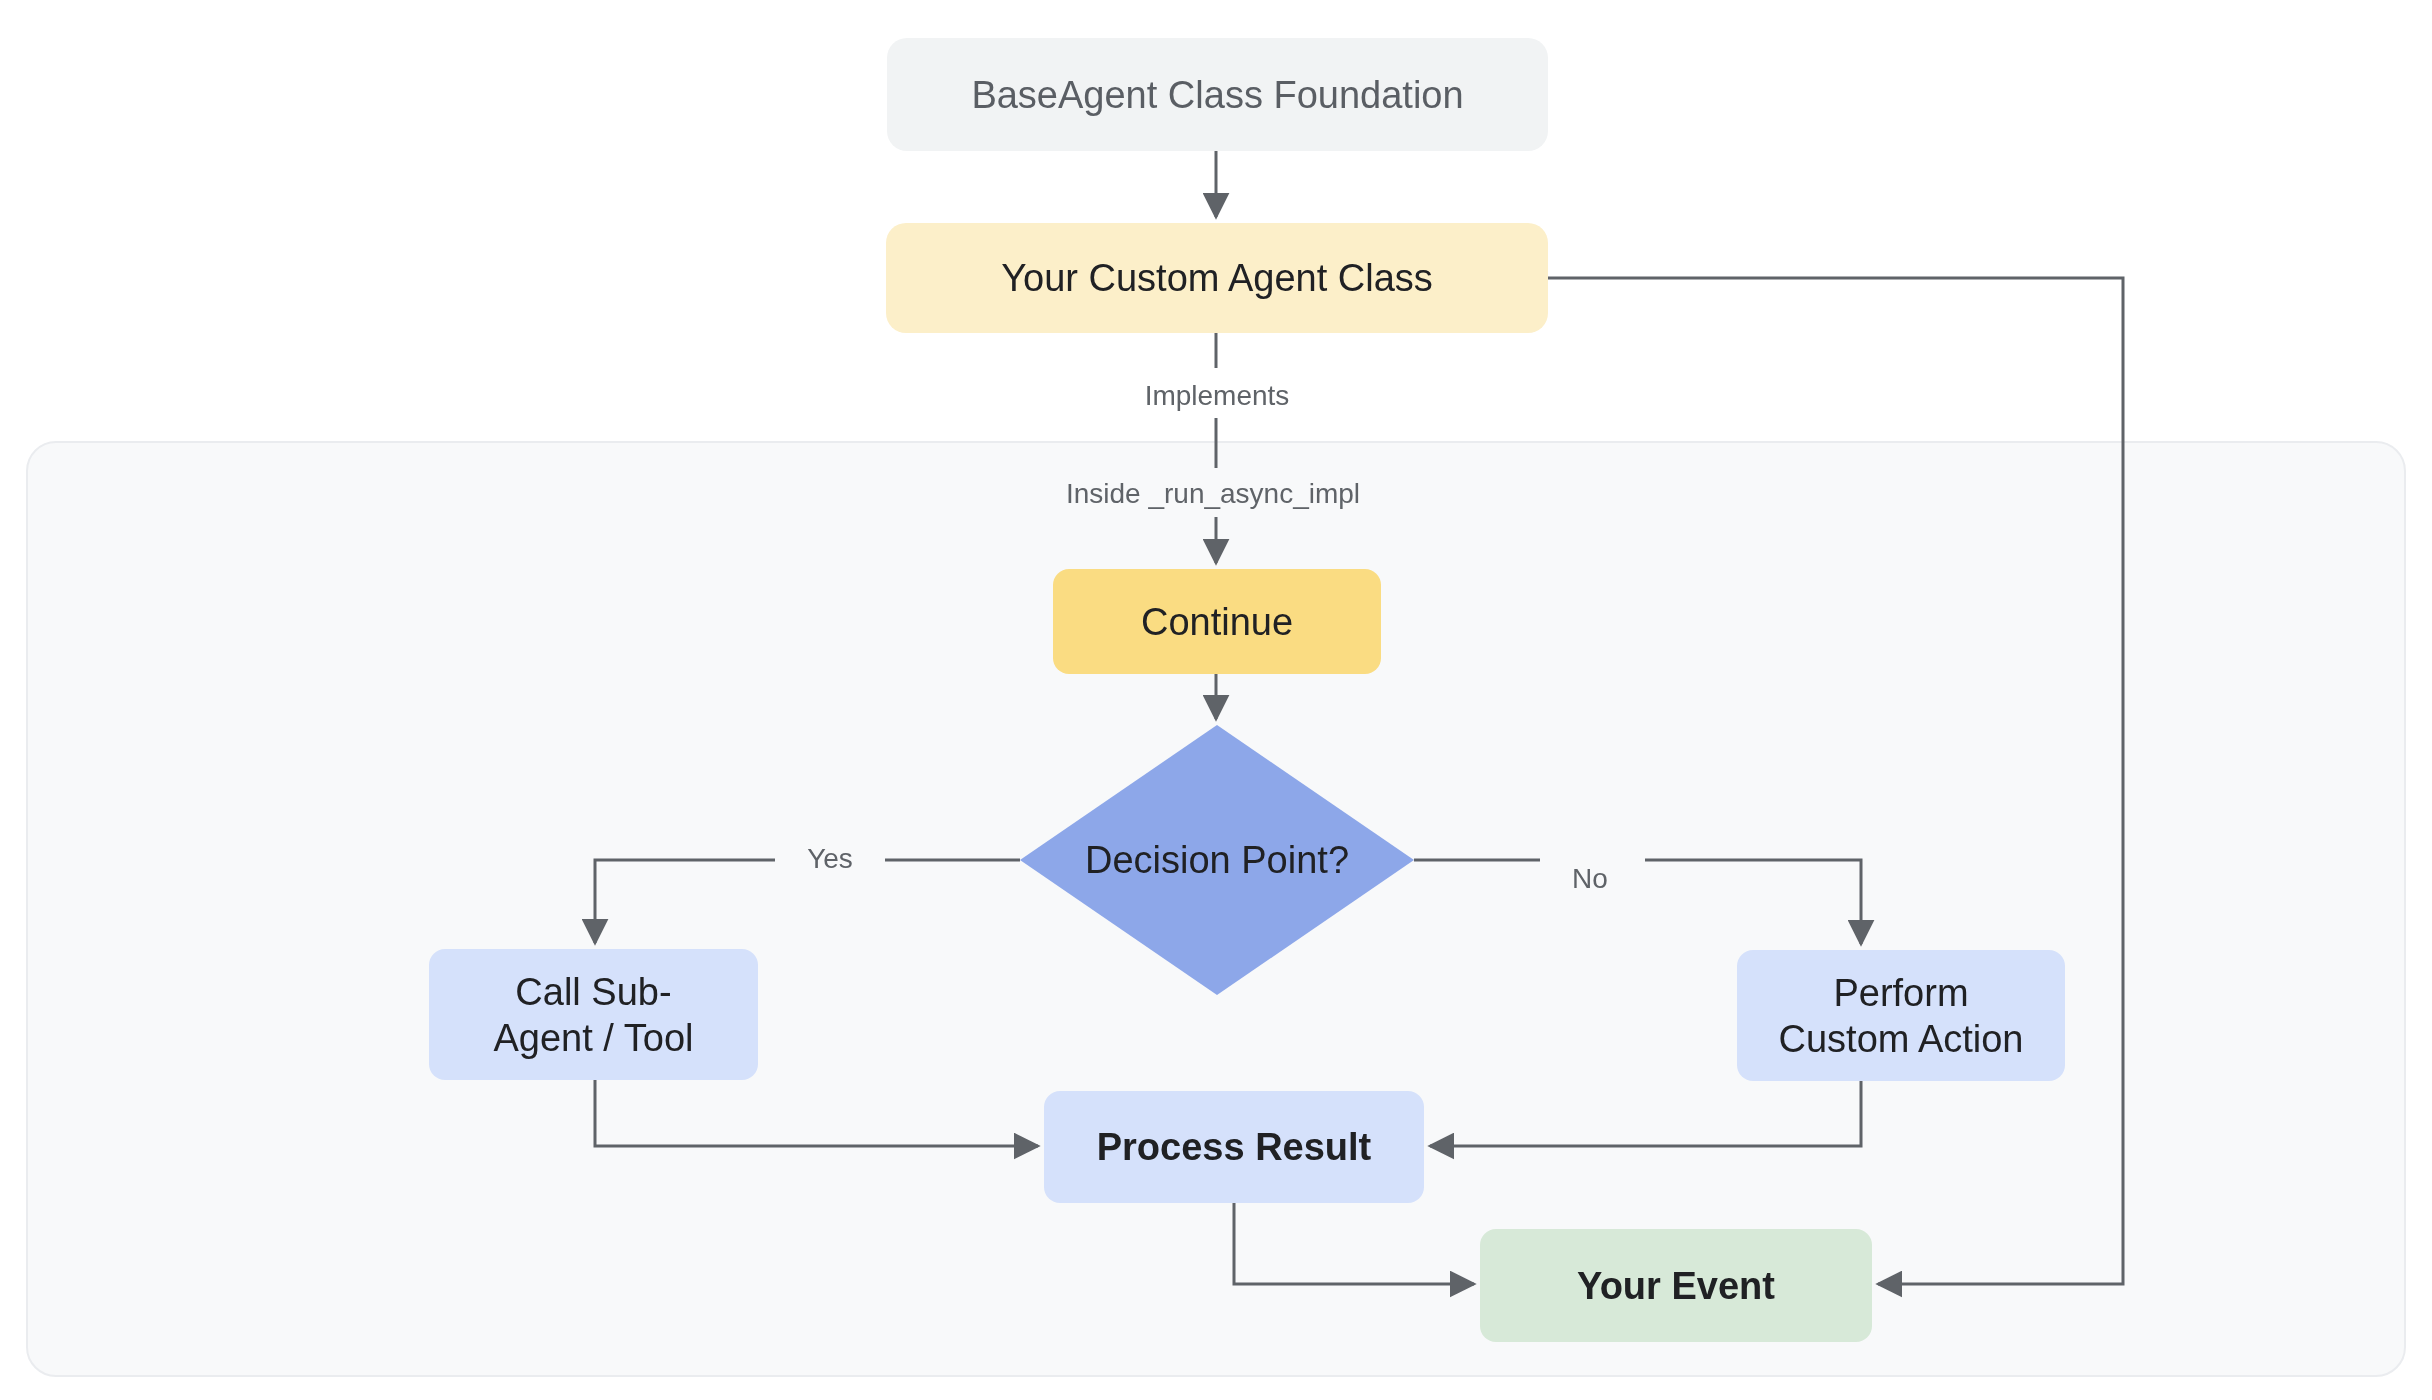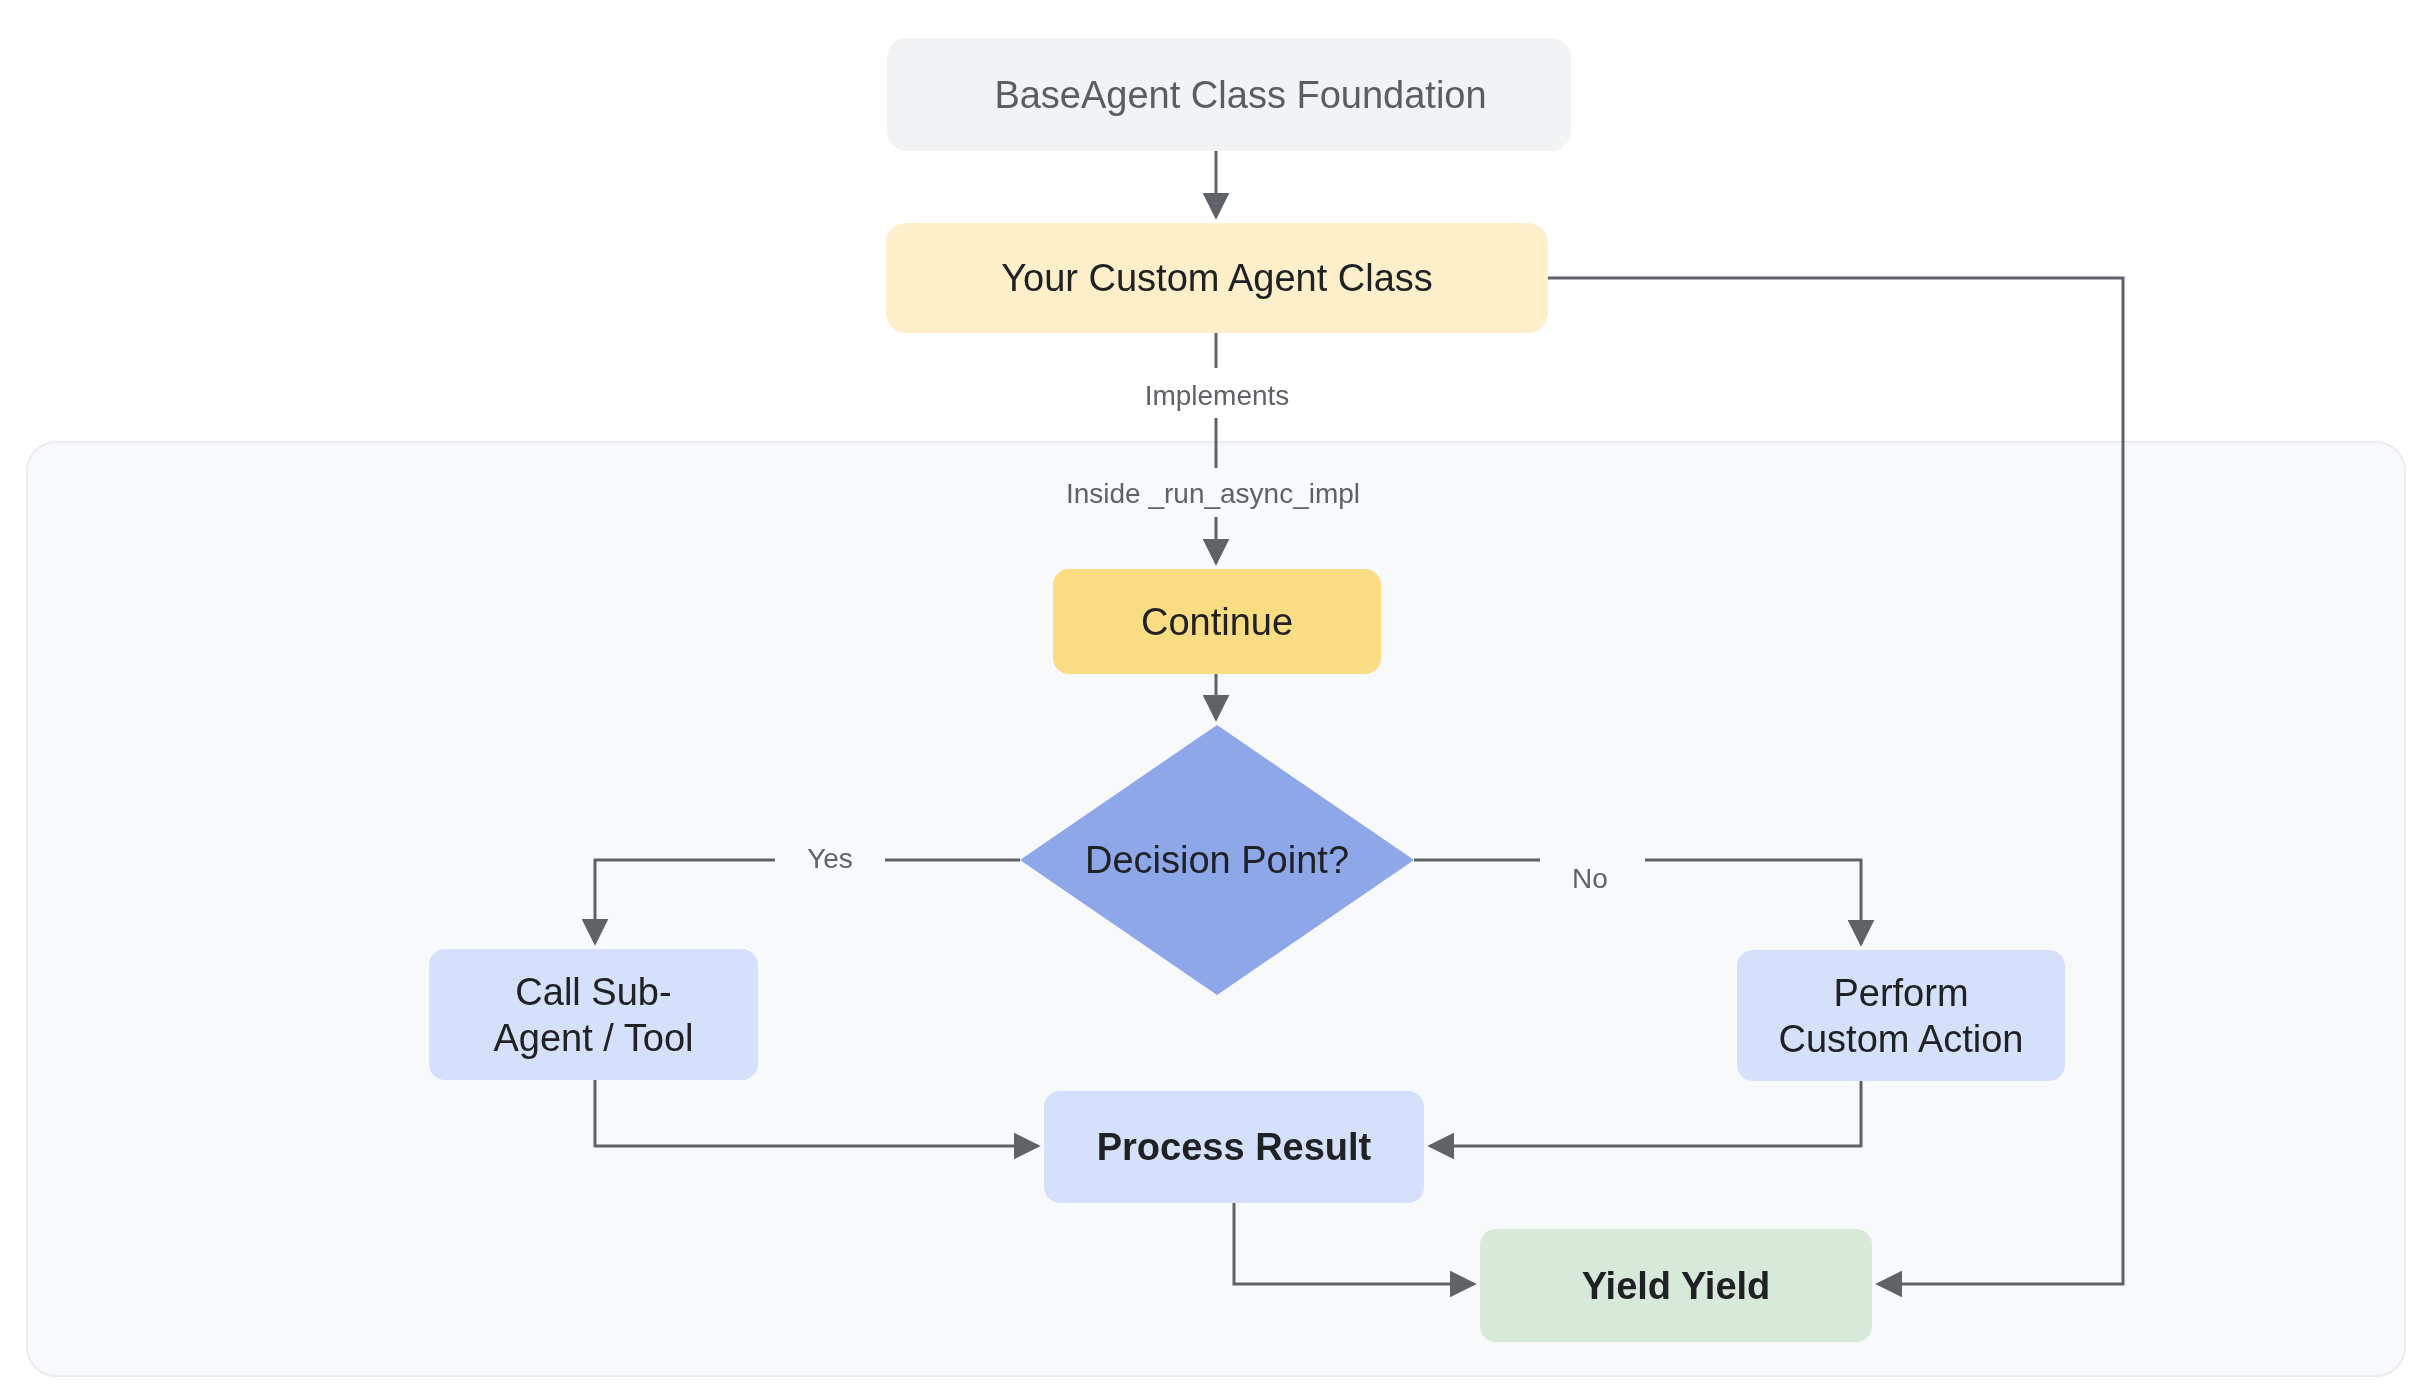--- a/index.html
+++ b/index.html
@@ -17,21 +17,21 @@
   svg.wires { position:absolute; left:0; top:0; width:2432px; height:1400px; }
   .edge { stroke:#5F6368; stroke-width:3; fill:none; }
   .diamond { fill:#8DA7E9; }
   .node {
     position:absolute; display:flex; flex-direction:column;
     align-items:center; justify-content:center;
     font-size:38px; line-height:46px; text-align:center;
     color:#202124; border-radius:16px;
   }
   .blue { background:#D5E1FB; }
-  .bx-base    { left:887px;  top:38px;   width:661px; height:113px; background:#F1F3F4; color:#5A5E64; border-radius:20px;padding-left:23px; }
+  .bx-base    { left:887px;  top:38px;   width:661px; height:113px; background:#F1F3F4; color:#5A5E64; border-radius:20px; }
   .bx-custom  { left:886px;  top:223px;  width:662px; height:110px; background:#FCEFC9; border-radius:20px; }
   .bx-continue{ left:1053px; top:569px;  width:328px; height:105px;  background:#FADC82; }
   .bx-call    { left:429px;  top:949px;  width:329px; height:131px; }
   .bx-perform { left:1697px; top:950px;  width:328px; height:131px;margin-left:40px; }
   .bx-process { left:1044px; top:1091px; width:380px; height:112px; font-weight:700; }
   .bx-yield   { left:1480px; top:1229px; width:392px; height:113px; background:#D7E9D8; font-weight:700; }
   .diamond-label {
     position:absolute; left:1217px; top:860px; transform:translate(-50%,-50%);
     font-size:38px; line-height:48px; text-align:center; color:#202124;
   }
@@ -109,16 +109,16 @@
   <div class="node blue bx-perform">
     <span>Perform</span>
     <span>Custom Action</span>
   </div>
 
   <div class="node blue bx-process">
     <span>Process Result</span>
   </div>
 
   <div class="node bx-yield">
-    <span>Yield Yield</span>
+    <span>Your Event</span>
   </div>
 
 </div>
 
 </body></html>

